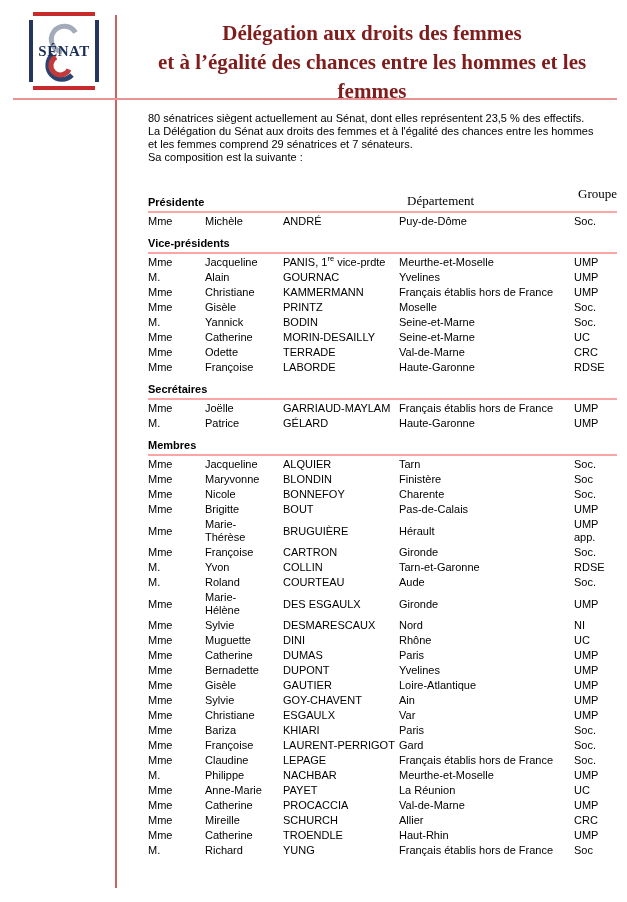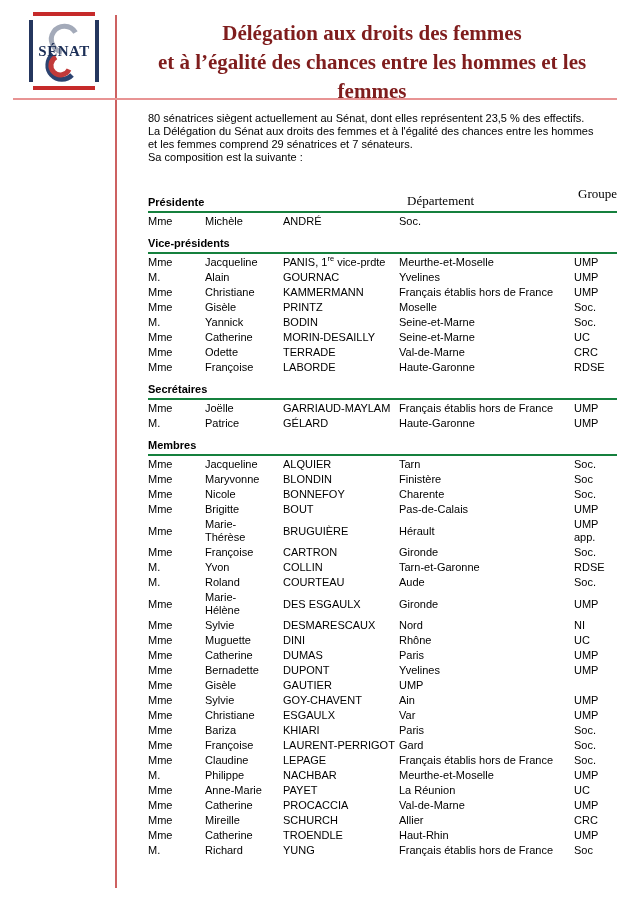--- a/index.html
+++ b/index.html
@@ -27,21 +27,21 @@
   .content p { margin:0; white-space:pre-line; }
   .p1 { margin-bottom:15px; }
   .p2 { margin-bottom:12px; }
   .p3 { margin-bottom:0; }
 
   
   .mtable { margin-top:20px; width:469px; }
   .sec-head {
     display:grid; grid-template-columns:57px 78px 116px 175px 1fr;
     align-items:end; padding:8px 0 2px; line-height:14px;
-    border-bottom:2px solid #15803d;
+    border-bottom:2px solid #fca5a5;
   }
   .sec-head.first { padding-top:3px; }
   .sec-label { grid-column:1 / 4; font-weight:bold; font-size:11px; }
   .col-head { font-family:"Liberation Serif","DejaVu Serif",serif; font-size:13px; }
   .col-dept { grid-column:4; padding-bottom:1px;margin-left:8px; }
   .col-group { grid-column:5; padding-bottom:8px;text-align:right; }
   .trow {
     display:grid; grid-template-columns:57px 78px 116px 175px 1fr;
     align-items:center; padding-top:2px; line-height:13px; font-size:11px;
   }
@@ -84,20 +84,21 @@
     <div class="mtable" id="members-table">
         <div class="sec-head first">
           <div class="sec-label">Présidente</div>
           <div class="col-head col-dept">Département</div>
           <div class="col-head col-group">Groupe</div>
         </div>
         <div class="trow">
           <div class="cell">Mme</div>
           <div class="cell">Michèle</div>
           <div class="cell">ANDRÉ</div>
+          <div class="cell">Puy-de-Dôme</div>
           <div class="cell">Soc.</div>
         </div>
         <div class="sec-head">
           <div class="sec-label">Vice-présidents</div>
         </div>
         <div class="trow">
           <div class="cell">Mme</div>
           <div class="cell">Jacqueline</div>
           <div class="cell">PANIS, 1<span class="sup">re</span> vice-prdte</div>
           <div class="cell">Meurthe-et-Moselle</div>
@@ -263,20 +264,21 @@
           <div class="cell">Mme</div>
           <div class="cell">Bernadette</div>
           <div class="cell">DUPONT</div>
           <div class="cell">Yvelines</div>
           <div class="cell">UMP</div>
         </div>
         <div class="trow">
           <div class="cell">Mme</div>
           <div class="cell">Gisèle</div>
           <div class="cell">GAUTIER</div>
+          <div class="cell">Loire-Atlantique</div>
           <div class="cell">UMP</div>
         </div>
         <div class="trow">
           <div class="cell">Mme</div>
           <div class="cell">Sylvie</div>
           <div class="cell">GOY-CHAVENT</div>
           <div class="cell">Ain</div>
           <div class="cell">UMP</div>
         </div>
         <div class="trow">

